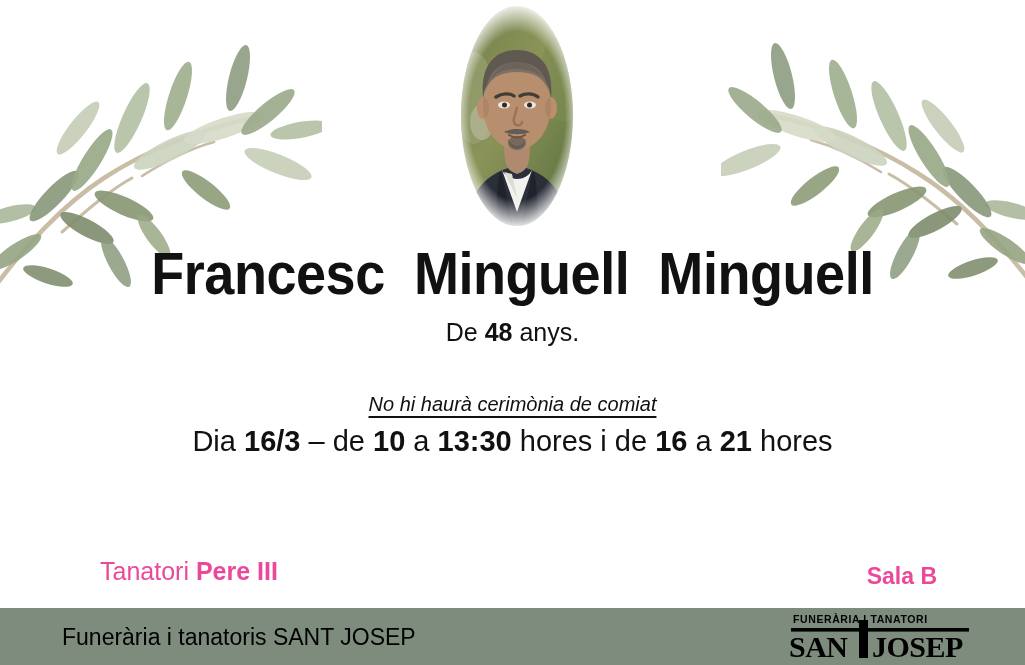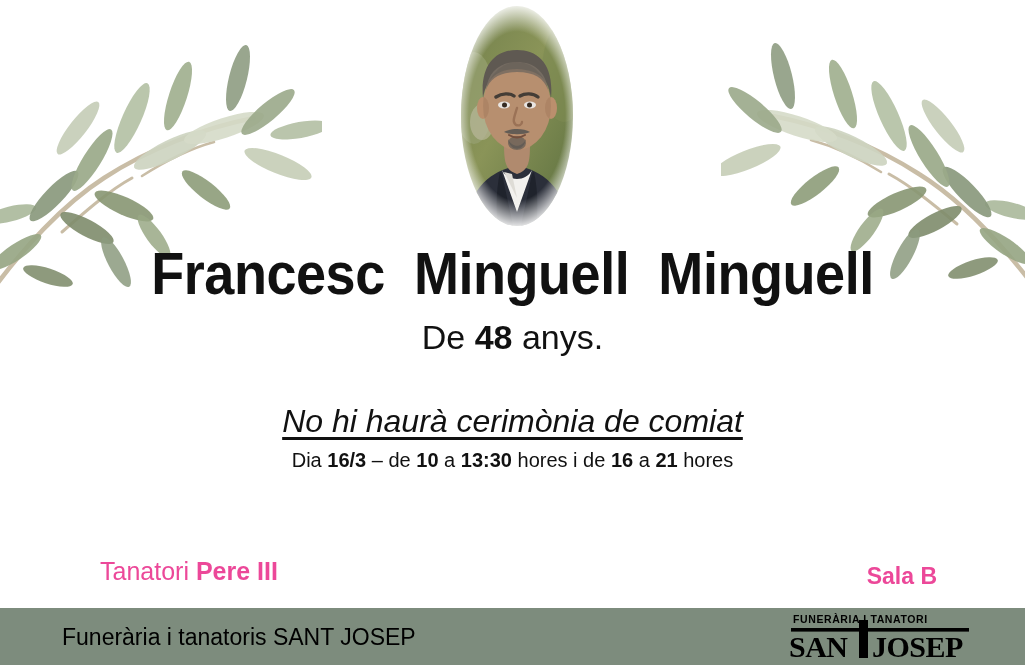--- a/index.html
+++ b/index.html
@@ -58,46 +58,46 @@
     font-size: 60px;
     line-height: 1.04;
     letter-spacing: -0.5px;
     white-space: pre;
     transform: scaleX(0.90);
     transform-origin: center top;
     margin: 0;
   }
 
   #age-line {
-    font-size: 34px;
+    font-size: 25px;
     font-weight: normal;
     margin-top: 14px;
     line-height: 1.1;
   }
   #age-line b { font-weight: bold; }
 
   #ceremony-note {
-    font-size: 32px;
+    font-size: 20px;
     font-style: italic;
     text-decoration: underline;
     text-underline-offset: 5px;
     margin-top: 46px;
     line-height: 1.15;
   }
 
   #schedule-title {
     font-size: 22px;
     font-style: italic;
     font-weight: bold;
     margin-top: 47px;
     line-height: 1.15;
   }
 
   #schedule-line {
-    font-size: 20px;
+    font-size: 29px;
     margin-top: 9px;
     line-height: 1.15;
   }
   #schedule-line b { font-weight: bold; }
 
   
   #room-row {
     position: absolute;
     left: 0;
     top: 557px;

